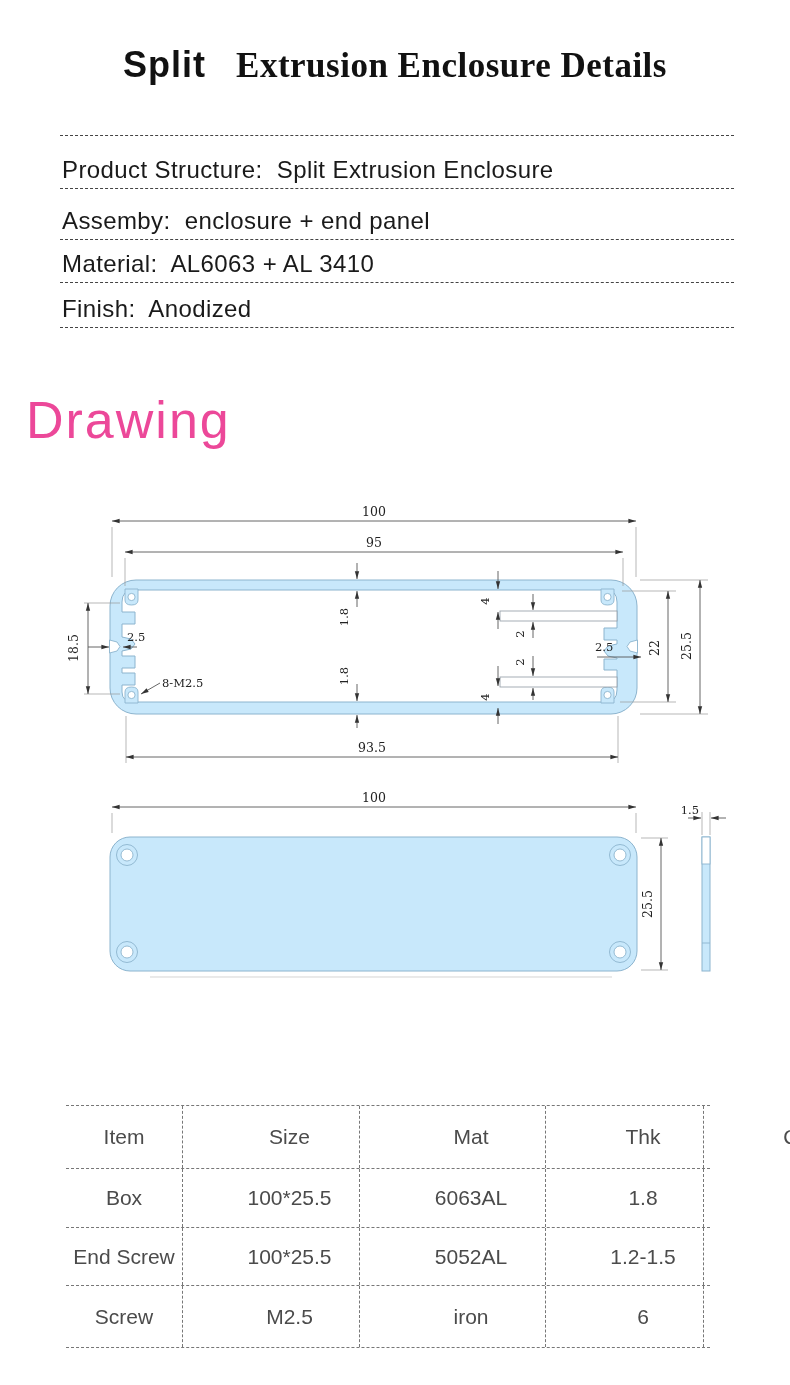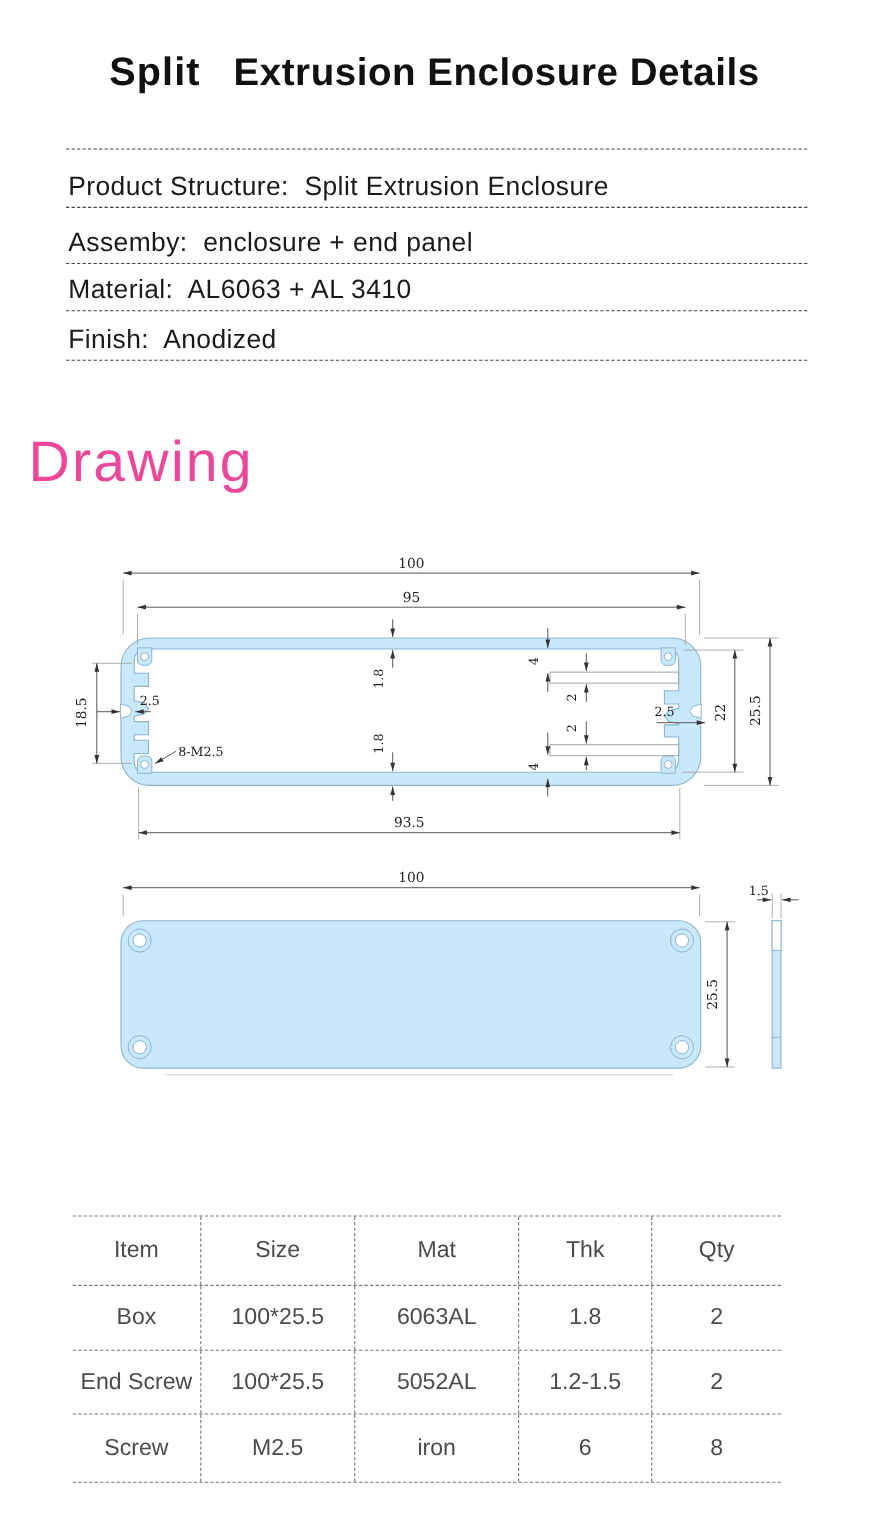--- a/index.html
+++ b/index.html
@@ -2,21 +2,21 @@
 <html><head>
 <meta charset="utf-8">
 <style>
   html,body{margin:0;padding:0;background:#fff;}
   .page{position:relative;width:790px;height:1385px;background:#fff;overflow:hidden;
         font-family:"Liberation Sans",sans-serif;color:#111;}
 
   
   .title{position:absolute;top:44px;left:0;width:790px;text-align:center;white-space:nowrap;}
   .title .brand{font-size:36px;font-weight:700;letter-spacing:1px;}
-  .title .rest{font-size:35px;font-weight:700;margin-left:30px;letter-spacing:0.5px;}
+  .title .rest{font-size:35px;font-weight:700;margin-left:30px;letter-spacing:0.5px;font-family:Liberation Serif, serif;}
 
   
   .specs{position:absolute;left:60px;top:135px;width:674px;border-top:1px dashed #444;}
   .spec-row{display:flex;align-items:flex-end;border-bottom:1px dashed #444;
             font-size:24px;letter-spacing:0.4px;padding:0 2px 4px 2px;white-space:pre;color:#1a1a1a;}
   .spec-row:nth-child(1){height:48px;}
   .spec-row:nth-child(2){height:46px;}
   .spec-row:nth-child(3){height:38px;}
   .spec-row:nth-child(4){height:40px;}
 
@@ -33,21 +33,21 @@
   .body-shape{fill:#C8E8FB;stroke:#8CB4CE;stroke-width:1;}
   .cavity{fill:#fff;stroke:#8CB4CE;stroke-width:1;}
   .tab{fill:#C8E8FB;stroke:#8CB4CE;stroke-width:0.9;}
   .hole{fill:#fff;stroke:#8CB4CE;stroke-width:0.9;}
   .rail{fill:#fff;stroke:#8f9aa3;stroke-width:0.8;}
   .groove{fill:#fff;stroke:#8CB4CE;stroke-width:0.9;}
 
   
   .spec-table{position:absolute;left:66px;top:1105px;width:644px;border-top:1px dashed #777;
               color:#4b4b4b;font-size:21px;}
-  .tr{display:grid;grid-template-columns:117px 140px 149px 121px 117px;border-bottom:1px dashed #777;}
+  .tr{display:grid;grid-template-columns:117px 140px 149px 121px 117px;border-bottom:1px dashed #777;gap:37px;}
   .tr:nth-child(1){height:62px;}
   .tr:nth-child(2){height:58px;}
   .tr:nth-child(3){height:57px;}
   .tr:nth-child(4){height:61px;}
   .tc{display:flex;align-items:center;justify-content:center;}
   .tr .tc:not(:last-child){border-right:1px dashed #777;}
 </style>
 </head>
 <body>
 

